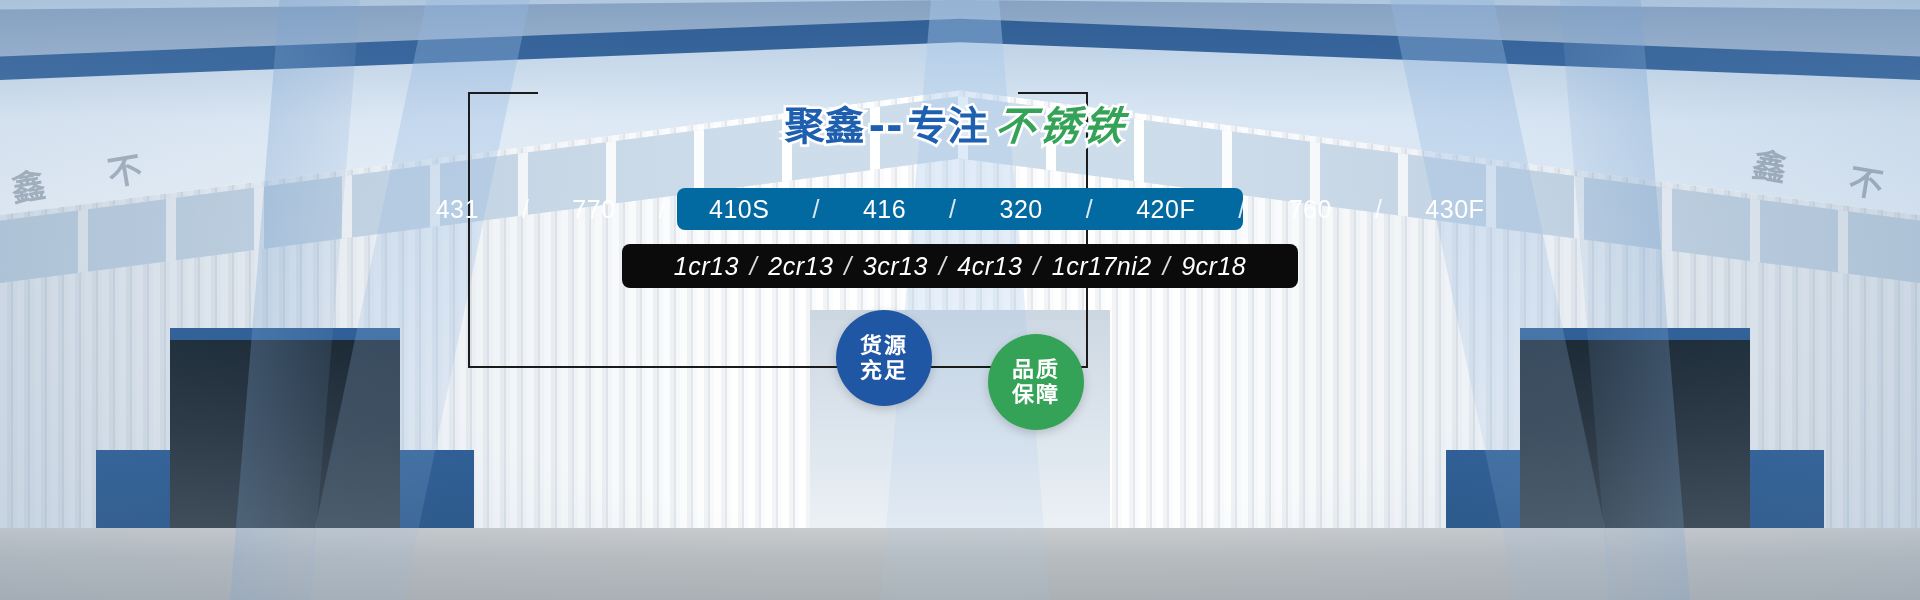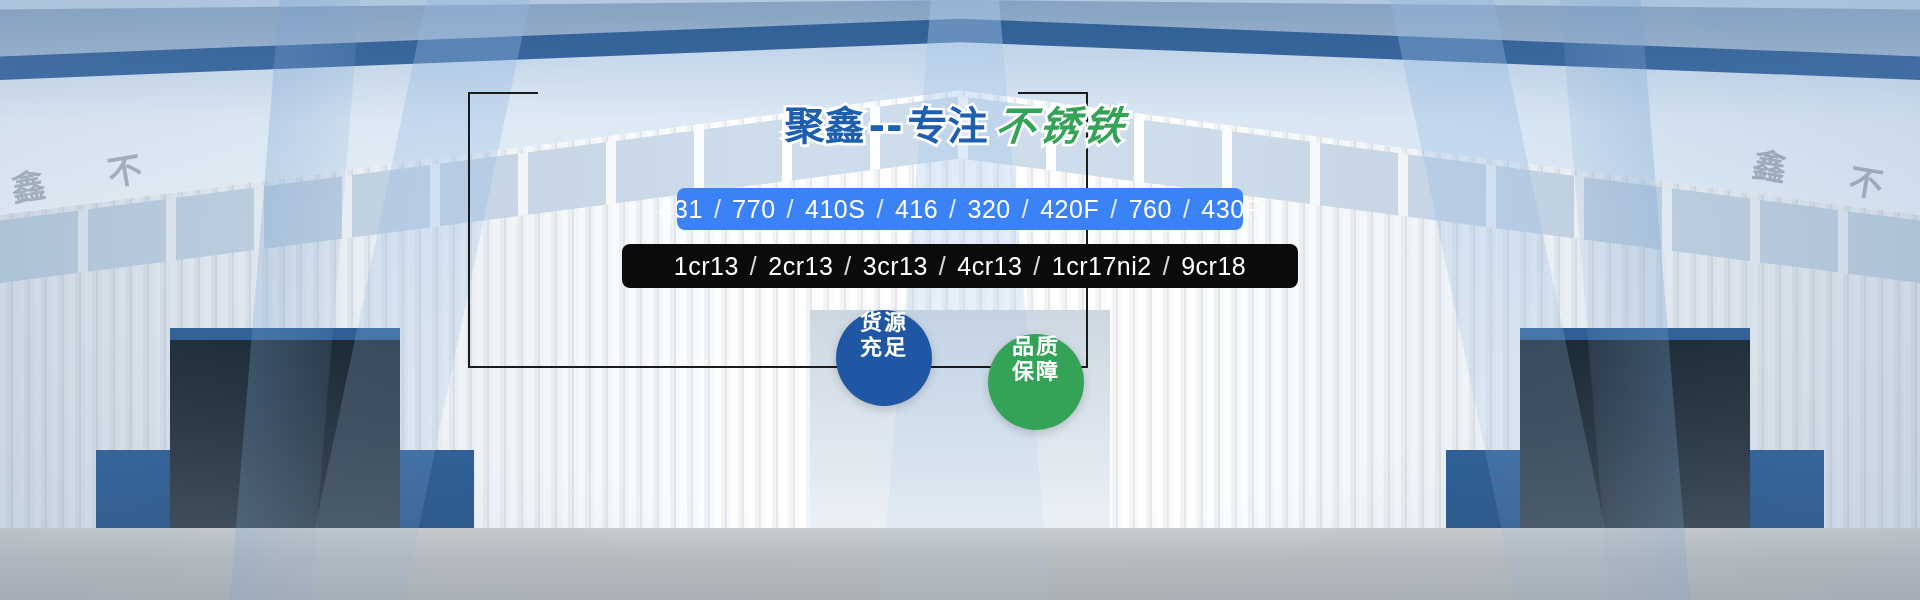--- a/index.html
+++ b/index.html
@@ -199,32 +199,33 @@
     white-space:nowrap;
     z-index:6;
   }
   .pill-blue{
     top:188px; width:566px; height:42px;
     background:#1f57a5;
   }
   .pill-dark{
     top:244px; width:676px; height:44px;
     background:#0b0b0b;
+    font-style:italic;
   }
   .pill .sep{ opacity:.85; padding:0 9px; }
   .pill .tok{ padding:0 2px; }
 
   
   .circles{
     position:absolute; top:310px; left:50%; transform:translateX(-50%);
     display:flex; gap:56px; z-index:7;
   }
   .circle{
     width:96px; height:96px; border-radius:50%;
-    display:flex; flex-direction:column; align-items:center; justify-content:flex-start;
+    display:flex; flex-direction:column; align-items:center; justify-content:center;
     color:#ffffff; font-weight:700;
     font-size:22px; line-height:1.14;
     letter-spacing:2px;
     box-shadow:0 3px 10px rgba(0,0,0,.18);
   }
   .circle span{ display:block; }
   .c-blue{ background:#1f57a5; }
   .c-green{ background:#35a357; }
 </style>
 </head>
@@ -271,21 +272,21 @@
     <div class="bracket-top-l"></div>
     <div class="bracket-top-r"></div>
 
     <div class="headline">
       <span class="h-blue">聚鑫</span>
       <span class="h-dash">--</span>
       <span class="h-blue">专注</span>
       <span class="h-green">不锈铁</span>
     </div>
 
-    <div class="pill pill-blue" id="pill-blue" style="background: #3b82f6;">
+    <div class="pill pill-blue" id="pill-blue" style="background: #0369a1; gap: 32px;">
         <span class="tok">431</span>
         <span class="sep">/</span>
         <span class="tok">770</span>
         <span class="sep">/</span>
         <span class="tok">410S</span>
         <span class="sep">/</span>
         <span class="tok">416</span>
         <span class="sep">/</span>
         <span class="tok">320</span>
         <span class="sep">/</span>

